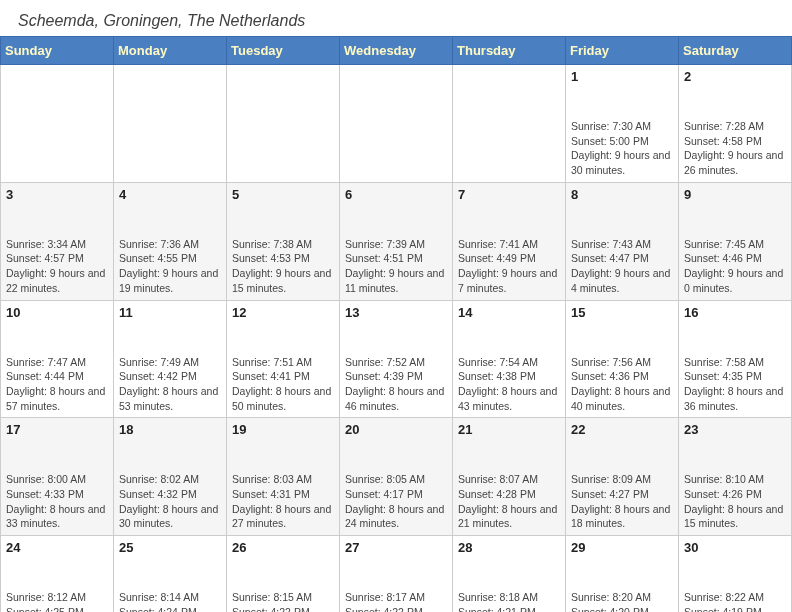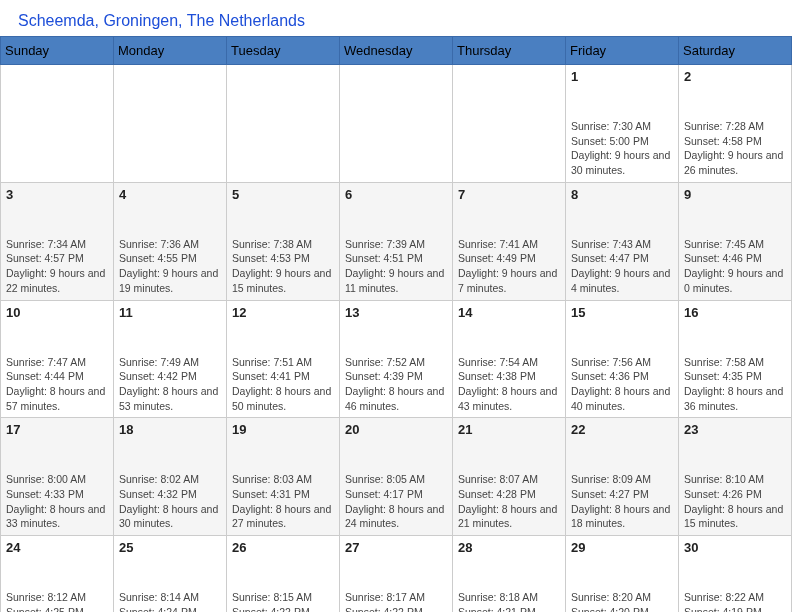--- a/index.html
+++ b/index.html
@@ -1,26 +1,26 @@
 <!DOCTYPE html>
 <html><head>
   <meta charset="utf-8">
   <style>
     * { box-sizing: border-box; margin: 0; padding: 0; }
     body { font-family: Arial, sans-serif; background: #fff; width: 792px; min-height: 612px; }
     .header { display: flex; align-items: flex-start; justify-content: space-between; padding: 18px 20px 8px 20px; }
     .title-block { text-align: right; }
     .month-title { font-size: 36px; font-weight: bold; color: #222; }
-    .subtitle { font-size: 16px; color: #1d4ed8; }
+    .subtitle { font-size: 16px; color: #404040; font-style: italic; }
     .calendar { width: 100%; border-collapse: collapse; margin: 0; }
     .calendar thead th {
       background: #4a7fc1;
-      color: #000000;
+      color: #fef9c3;
       font-size: 13px;
-      font-weight: normal;
+      font-weight: bold;
       padding: 6px 4px;
       text-align: left;
       border: 1px solid #3a6aaa;
     }
     .calendar tbody td {
       vertical-align: top;
       border: 1px solid #ccc;
       padding: 4px 5px;
       width: 113px;
       min-height: 80px;
@@ -71,21 +71,21 @@
         <td>
           <span class="day-num">2</span>
           <div class="day-info">Sunrise: 7:28 AM
 Sunset: 4:58 PM
 Daylight: 9 hours and 26 minutes.</div>
         </td>
       </tr>
       <tr>
         <td>
           <span class="day-num">3</span>
-          <div class="day-info">Sunrise: 7:34 AM
+          <div class="day-info">Sunrise: 3:34 AM
 Sunset: 4:57 PM
 Daylight: 9 hours and 22 minutes.</div>
         </td>
         <td>
           <span class="day-num">4</span>
           <div class="day-info">Sunrise: 7:36 AM
 Sunset: 4:55 PM
 Daylight: 9 hours and 19 minutes.</div>
         </td>
         <td>

